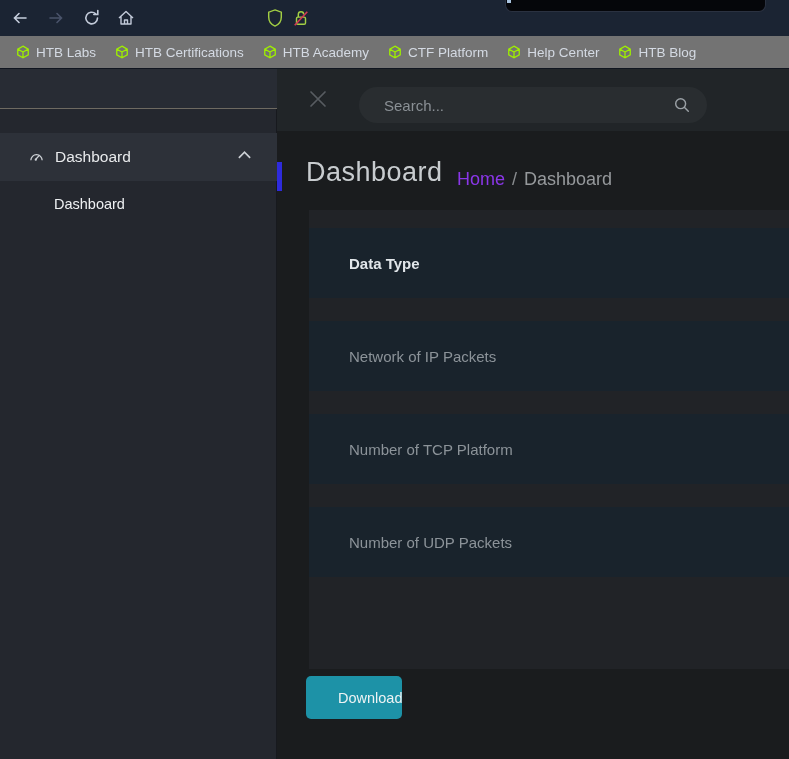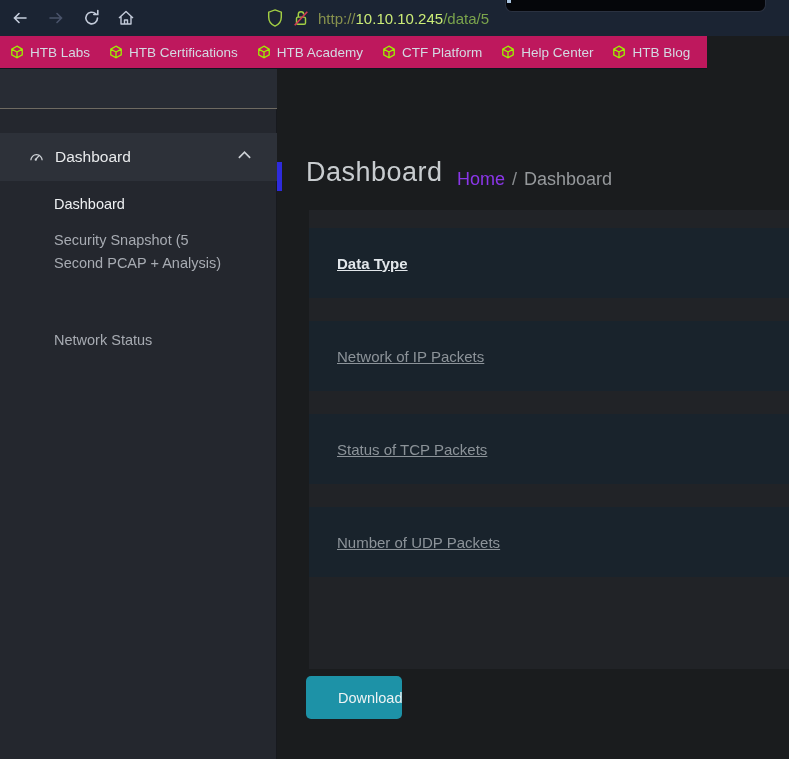--- a/index.html
+++ b/index.html
@@ -4,22 +4,22 @@
 <style>
   * { margin:0; padding:0; box-sizing:border-box; }
   html,body { width:789px; height:759px; overflow:hidden; background:#1a1c1e;
               font-family:"Liberation Sans", sans-serif; }
   .abs { position:absolute; }
   #stage { position:relative; width:789px; height:759px; }
 
   
   #toolbar { left:0; top:0; width:789px; height:36px; background:#1b2433; }
   .tb-icon { top:8px; width:20px; height:20px; }
-  #bookmarks { left:0; top:36px; width:707px; height:33px; background:#be185d;
-               display:flex; align-items:center; gap:19px; padding-left:10px;
+  #bookmarks { left:0; top:36px; width:789px; height:33px; background:#737373;
+               display:flex; align-items:center; gap:19px; padding-left:16px;
                border-bottom:1px solid #10151f; }
   .bm { display:flex; align-items:center; gap:6px; }
   .bm-label { color:#d4dae3; font-size:13.5px; }
   #urlbox { left:266px; top:6px; height:24px; display:flex; align-items:center; gap:8px; }
   #urltext { font-size:15px; white-space:nowrap; }
   .url-scheme { color:#87914d; }
   .url-host { color:#cbec77; }
   .url-path { color:#7aa34c; }
 
   
@@ -55,22 +55,22 @@
   #page-title { left:29px; top:88px; color:#c8cccf; font-size:27px; font-weight:400;
                 letter-spacing:.5px; }
   #breadcrumb { left:180px; top:100px; font-size:18px; display:flex; gap:7px; }
   #crumb-home { color:#8a36e8; }
   #crumb-sep { color:#8a8d90; }
   #crumb-current { color:#96999c; }
 
   #table-card { left:32px; top:141px; width:480px; height:459px; background:#212327;
                 padding-top:18px; }
   .trow { width:480px; height:70px; background:#19232c; margin-bottom:23px;
-          display:flex; align-items:center; padding-left:28px;
-          color:#8c9399; font-size:15px;text-decoration:underline; }
+          display:flex; align-items:center; padding-left:40px;
+          color:#8c9399; font-size:15px; }
   .trow.header-row { color:#e1e6ea; font-weight:bold; }
 
   #download-btn { left:29px; top:607px; width:96px; height:43px; background:#1d92a7;
                   border:none; border-radius:5px; color:#eef3f4; font-size:14.5px;
                   font-family:"Liberation Sans", sans-serif; cursor:pointer;padding-left:32px; }
 </style>
 </head>
 <body>
 
 <div id="stage">
@@ -92,21 +92,20 @@
 
     <div id="urlbox" class="abs">
       <svg width="18" height="20" viewBox="0 0 20 22">
           <path d="M10 2 L17 4.5 V10 C17 15 14 18.5 10 20 C6 18.5 3 15 3 10 V4.5 Z" stroke="#a3cf44" stroke-width="1.6" fill="none"></path>
         </svg>
       <svg width="18" height="20" viewBox="0 0 20 22">
           <rect x="5" y="10" width="10" height="8" rx="1.5" stroke="#a3cf44" stroke-width="1.6" fill="none"></rect>
           <path d="M7 10 V7 a3 3 0 0 1 6 0" stroke="#a3cf44" stroke-width="1.6" fill="none"></path>
           <path d="M3 19 L17 4" stroke="#d23b55" stroke-width="1.8"></path>
         </svg>
-      <div id="urltext"><span class="url-scheme">http://</span><span class="url-host">10.10.10.245</span><span class="url-path">/data/5</span></div>
     </div>
   </div>
 
   <div id="bookmarks" class="abs">
     <div class="bm">
         <svg width="14" height="14" viewBox="0 0 24 24">
           <path d="M12 2 L21 7 V17 L12 22 L3 17 V7 Z M12 22 V12 M12 12 L3 7 M12 12 L21 7" stroke="#9fef00" stroke-width="2.2" fill="none"></path>
         </svg>
         <span class="bm-label">HTB Labs</span>
       </div>
@@ -149,38 +148,46 @@
           <path d="M4 16 a8 8 0 1 1 16 0" stroke="#cfd3d8" stroke-width="1.8" fill="none"></path>
           <path d="M11 14.5 L16 9" stroke="#cfd3d8" stroke-width="1.8" fill="none" stroke-linecap="round"></path>
           <circle cx="11" cy="15" r="1.6" fill="#cfd3d8"></circle>
         </svg>
       <span id="parent-label">Dashboard</span>
       <svg id="parent-chevron" width="15" height="10" viewBox="0 0 16 10">
           <polyline points="2,8 8,2 14,8" stroke="#ccd0d5" stroke-width="1.8" fill="none"></polyline>
         </svg>
     </div>
     <div class="abs subitem active" style="top:124px">Dashboard</div>
-    <div class="abs subitem" style="top:160px">Security Snapshot (5 Second PCAP + Analysis)</div>
-    <div class="abs subitem" style="top:260px">Network Status</div>
   </div>
 
   <div id="main" class="abs">
+    <div id="page-header" class="abs">
+      <svg id="close-x" class="abs" viewBox="0 0 22 22">
+          <path d="M4 4 L18 18 M18 4 L4 18" stroke="#575c61" stroke-width="1.7" stroke-linecap="round"></path>
+        </svg>
+      <input id="search-pill" class="abs" type="text" placeholder="Search..." style="">
+      <svg id="search-icon" class="abs" width="18" height="18" viewBox="0 0 20 20">
+          <circle cx="8.5" cy="8.5" r="5.5" stroke="#9aa0a5" stroke-width="1.6" fill="none"></circle>
+          <path d="M12.8 12.8 L17 17" stroke="#9aa0a5" stroke-width="1.6" stroke-linecap="round"></path>
+        </svg>
+    </div>
 
     <div id="accent-bar" class="abs"></div>
     <div id="page-title" class="abs">Dashboard</div>
     <div id="breadcrumb" class="abs">
       <span id="crumb-home">Home</span>
       <span id="crumb-sep">/</span>
       <span id="crumb-current">Dashboard</span>
     </div>
 
     <div id="table-card" class="abs">
       <div class="trow header-row">Data Type</div>
       <div class="trow">Network of IP Packets</div>
-      <div class="trow">Status of TCP Packets</div>
+      <div class="trow">Number of TCP Platform</div>
       <div class="trow">Number of UDP Packets</div>
     </div>
 
     <button id="download-btn" class="abs">Download</button>
   </div>
 
   <div id="overlay-popup" class="abs"></div>
   <div id="overlay-dot" class="abs"></div>
 
 </div>

